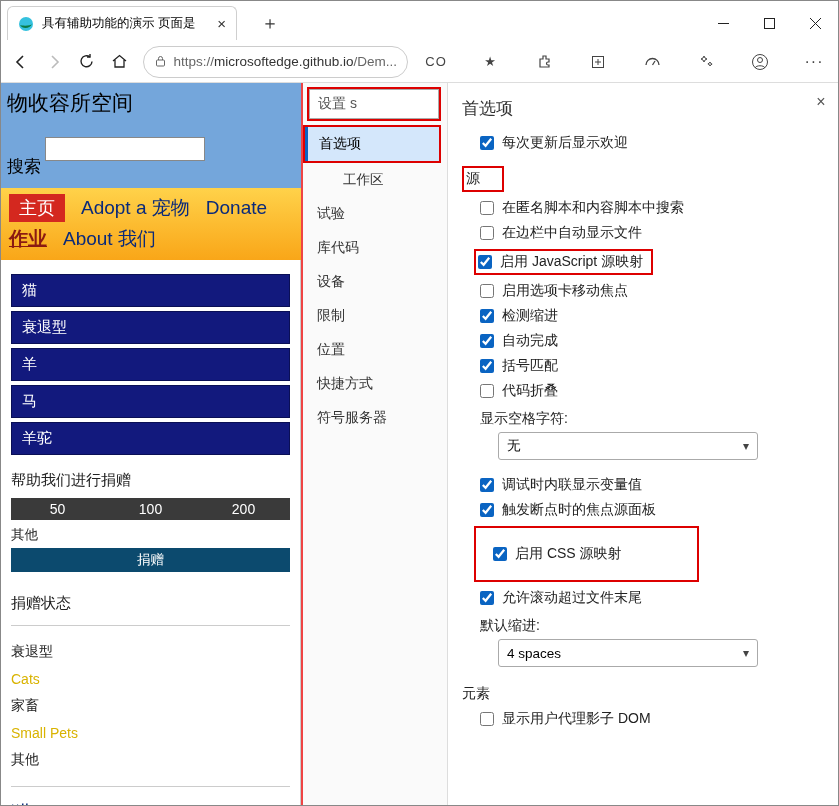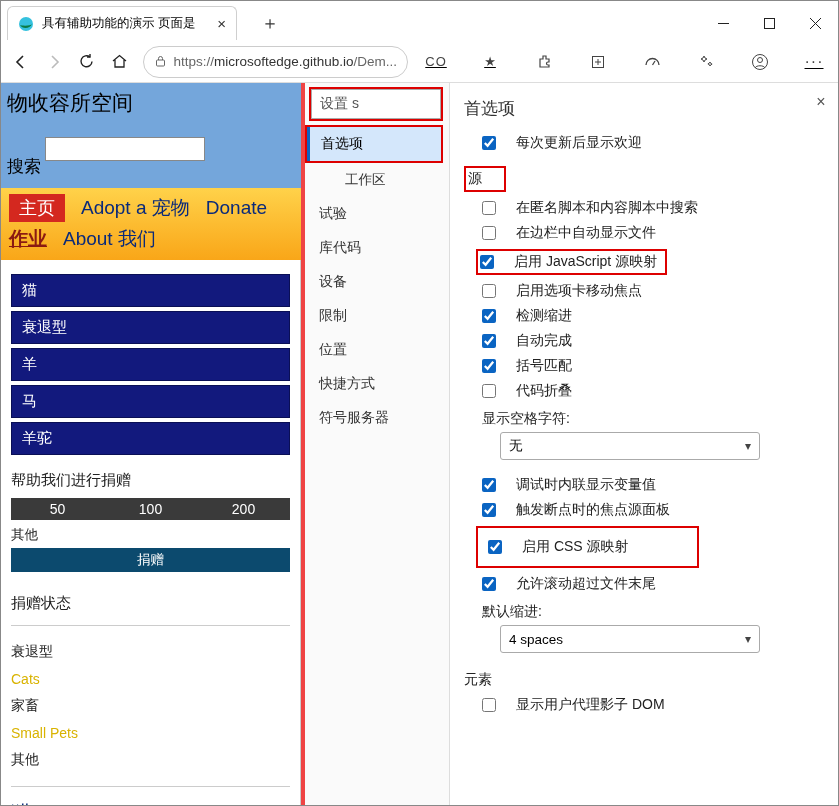--- a/index.html
+++ b/index.html
@@ -13,29 +13,29 @@
 .tab .close { margin-left: auto; font-size: 15px; color:#333; }
 .newtab { width: 34px; height: 30px; display: flex; align-items: center; justify-content: center; font-size: 18px; color:#333; }
 .wincontrols { margin-left: auto; display: flex; }
 .wincontrols div { width: 46px; height: 34px; display: flex; align-items: center; justify-content: center; font-size: 13px; color:#222; }
 
 .toolbar { display: flex; align-items: center; height: 42px; padding: 0 6px; gap: 4px; border-bottom: 1px solid #ddd; }
 .tbtn { width: 36px; height: 34px; display: flex; align-items: center; justify-content: center; color:#555; }
 .tbtn.dis { color:#bbb; }
 .urlbar { flex: 1; display: flex; align-items: center; height: 32px; border: 1px solid #ccc; border-radius: 16px; padding: 0 10px; gap: 6px; font-size: 13.5px; color:#666; margin: 0 6px; }
 .urlbar .path { color:#333; }
-.right-icons { display: flex; align-items: flex-start; gap: 18px; text-decoration: underline; }
+.right-icons { display: flex; align-items: flex-start; gap: 18px; }
 .right-icons .ic { width: 36px; height: 34px; display:flex;align-items:center;justify-content:center; font-size:13px; color:#444; }
 .co { font-size: 13px; letter-spacing: 1px; color:#444; }
 .star { color:#0b61d6; font-size:16px; }
 
 
 .content { display: flex; height: calc(806px - 84px); }
 .page { width: 300px; overflow: hidden; position: relative; }
-.devtools { flex: 1; display: flex; border-left: 4px solid #ef4444; position:relative; }
+.devtools { flex: 1; display: flex; border-left: 2px solid #ef4444; position:relative; }
 
 
 .banner { background: #74a6db; padding: 6px 6px 10px; }
 .banner h1 { font-size: 21px; font-weight: 400; color:#000; }
 .searchrow { display:flex; align-items:center; gap:4px; margin-top:2px; }
 .searchrow label { font-size: 17px; margin-top: 36px; }
 .searchrow input { height: 24px; width: 160px; border:1px solid #888; padding:0 4px; }
 
 .navmenu { background: linear-gradient(#ffd24a,#f9a618); padding: 6px 8px 8px; font-size: 19px; }
 .navrow { display:flex; gap:16px; align-items:baseline; }
@@ -61,21 +61,21 @@
 .dt-search input { width: 100%; height: 30px; border:1px solid #aaa; padding: 0 8px; font-size:14px; color:#555; outline:none; }
 .dt-list { }
 .dt-item { padding: 8px 14px; font-size: 14px; color:#333; cursor:pointer; }
 .dt-item.sel { background:#d4e7fb; color:#000; border-left:3px solid #0a64c2; padding-left:11px; }
 .dt-item.sel-wrap { border:2px solid #d00; margin: 0 6px 0 0; }
 .dt-item.indent { padding-left: 40px; font-size:13.5px; }
 
 .dt-main { flex:1; padding: 8px 4px 8px 14px; overflow-y: scroll; position:relative; }
 .dt-main h2 { font-size: 17px; font-weight:400; color:#333; margin: 6px 0 14px; }
 .dt-close { position:absolute; top:8px; right:6px; font-size:16px; color:#555; width:22px;height:22px;display:flex;align-items:center;justify-content:center; }
-.chk { display:flex; align-items:center; gap:20px; font-size:14px; color:#222; margin: 7px 0 7px 18px; }
+.chk { display:flex; align-items:center; gap:8px; font-size:14px; color:#222; margin: 7px 0 7px 18px; }
 .chk input { width:14px; height:14px; accent-color:#0a64c2; }
 .section { font-size:14px; color:#222; margin:14px 0 6px 0px; }
 .section-box { border:2px solid #d00; display:inline-block; padding:2px 22px 2px 2px; }
 .hl { border:2px solid #d00; padding:2px 8px 2px 2px; display:inline-block; }
 .chk.highlighted { margin-left:12px; }
 .sel-label { font-size:14px; color:#222; margin:10px 0 4px 18px; }
 .selectbox { margin-left:36px; width: 260px; height:28px; border:1px solid #aaa; border-radius:3px; padding: 4px 8px; font-size:13.5px; display:flex; align-items:center; justify-content:space-between; background:#fff; }
 .chev { font-size:12px; color:#444; }
 
 svg { display:block; }
@@ -310,21 +310,21 @@
       <label class="chk" style="margin-top:16px;">
           <input type="checkbox" checked="" style="">
           <span>调试时内联显示变量值</span>
         </label>
       <label class="chk">
           <input type="checkbox" checked="" style="">
           <span>触发断点时的焦点源面板</span>
         </label>
       <div class="chk highlighted">
           <span class="hl" style="padding-right:60px;">
-            <label class="chk" style="margin:8px;">
+            <label class="chk" style="margin:15px;">
               <input type="checkbox" checked="" style="">
               <span>启用 CSS 源映射</span>
             </label>
           </span>
         </div>
       <label class="chk">
           <input type="checkbox" checked="" style="">
           <span>允许滚动超过文件末尾</span>
         </label>
 

